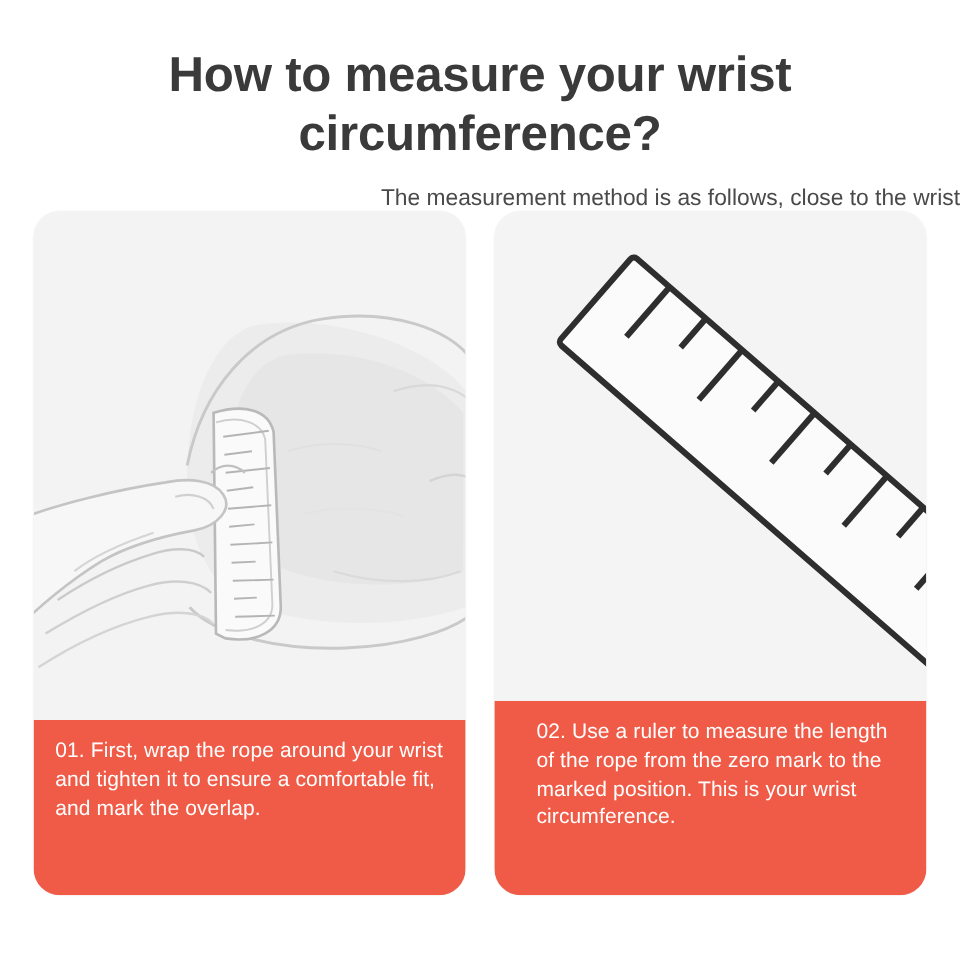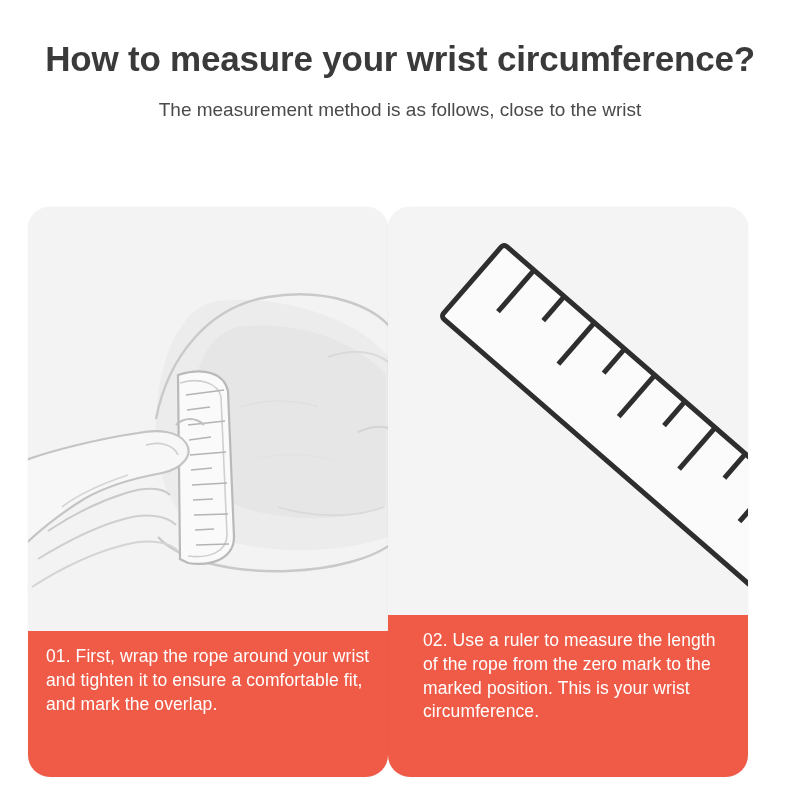--- a/index.html
+++ b/index.html
@@ -18,41 +18,43 @@
     position: relative;
     width: 800px;
     height: 800px;
     box-sizing: border-box;
   }
   .header {
     padding-top: 38px;
     text-align: center;
   }
   .title {
-    font-size: 35px;
+    font-size: 41px;
     font-weight: bold;
     color: #3a3a3a;
     letter-spacing: -0.2px;
     line-height: 1.2;
     margin: 0;
     text-align: center;
   }
   .subtitle {
     margin-top: 18px;
     font-size: 19px;
     color: #4a4a4a;
     font-weight: 400;
     line-height: 1.3;
+    text-align: right;
   }
   .cards {
     position: absolute;
-    top: 207px;
+    top: 176px;
     left: 28px;
     width: 744px;
     display: flex;
+    gap: 24px;
   }
   .card {
     width: 360px;
     height: 570px;
     border-radius: 22px;
     overflow: hidden;
     background: #f2f2f2;
     position: relative;
     box-shadow: 0 0 0 1px rgba(0,0,0,0.02);
     display: flex;

